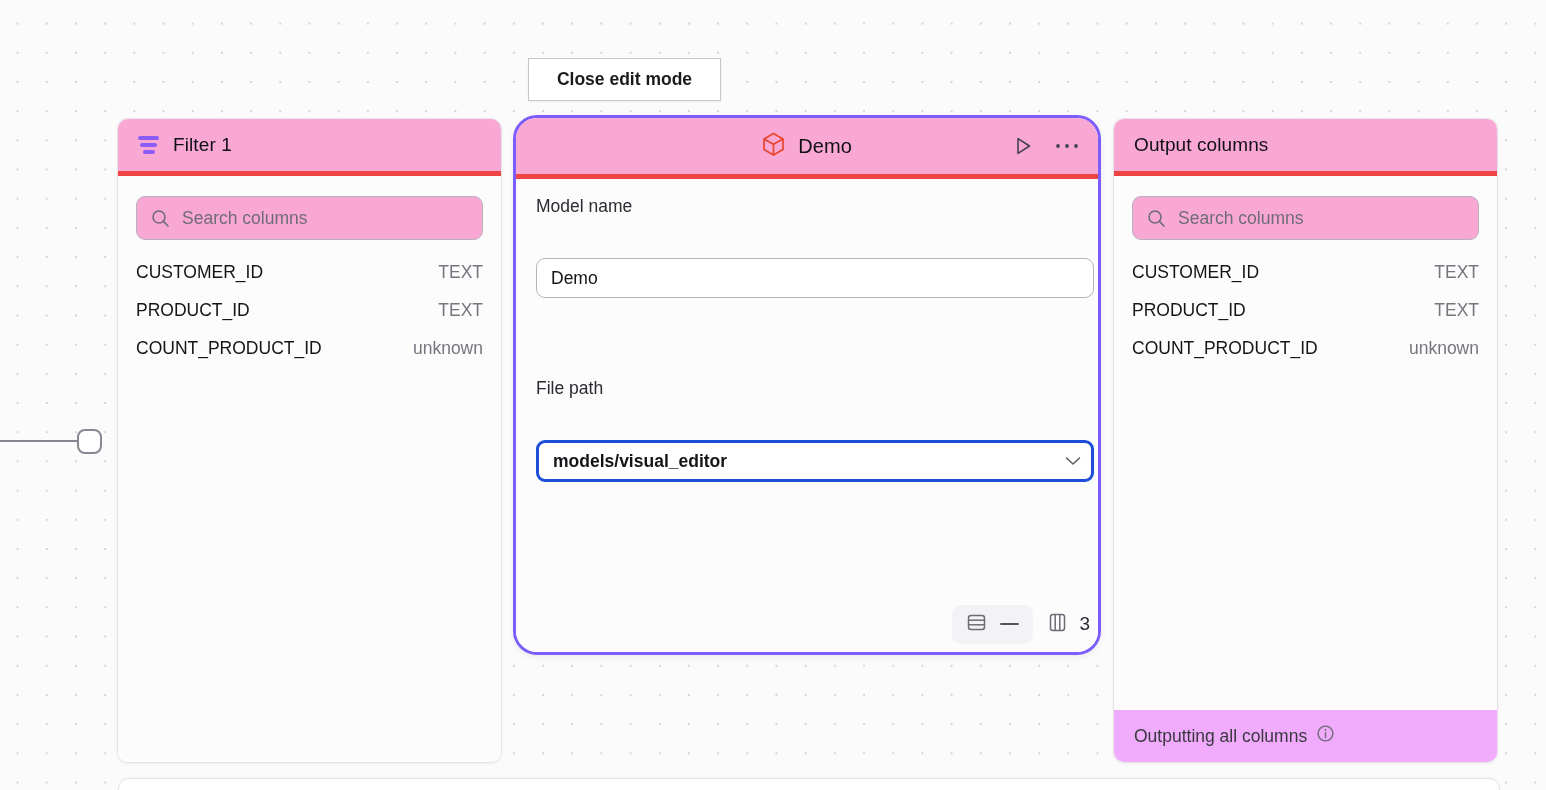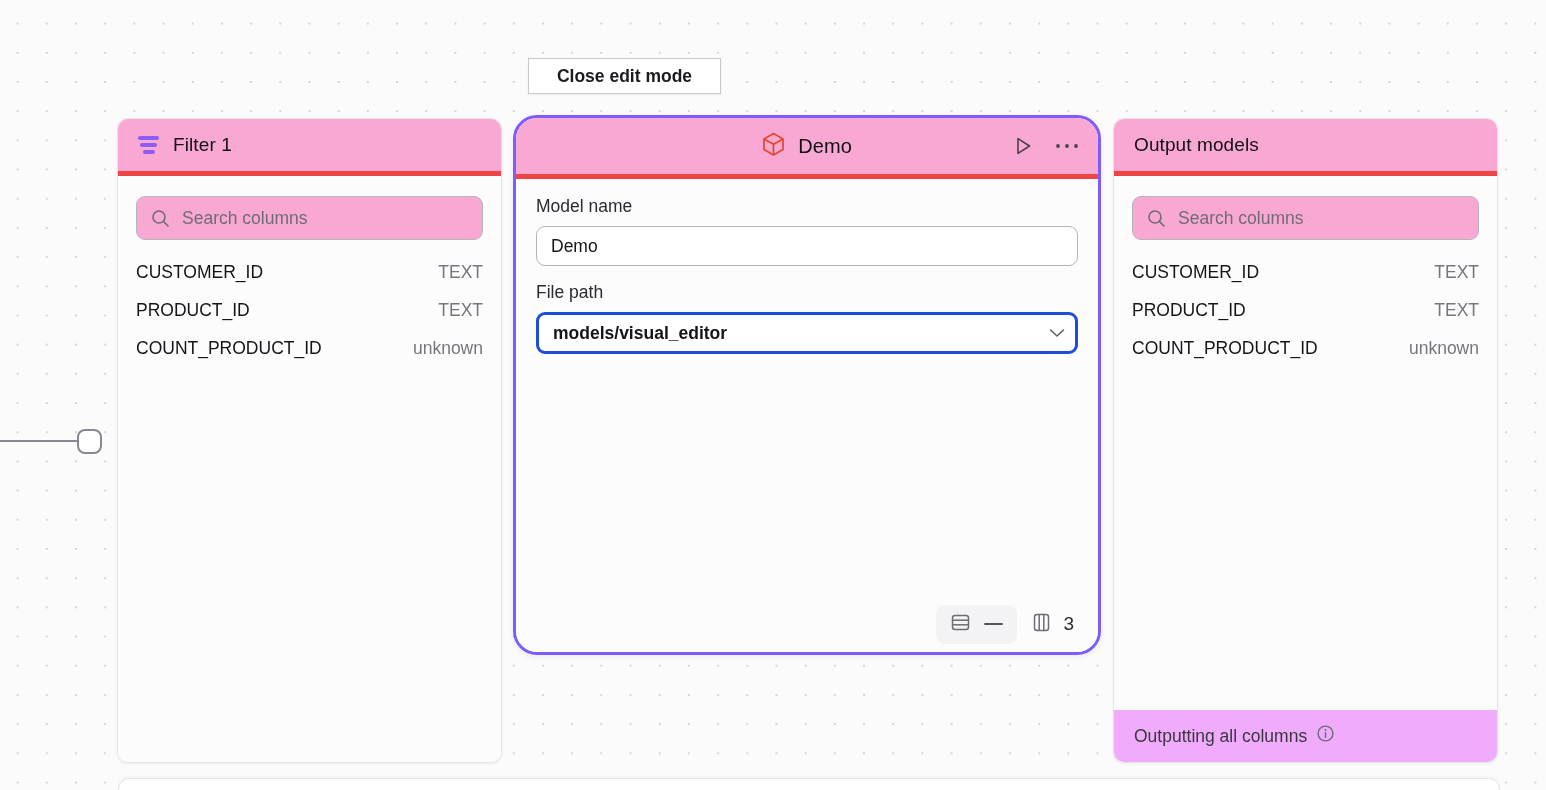--- a/index.html
+++ b/index.html
@@ -22,21 +22,21 @@
     background-size: 29.2px 29.2px;
     background-position: 3px 9px;
   }
 
   
   #close-edit-mode {
     position: absolute;
     left: 528px;
     top: 58px;
     width: 193px;
-    height: 36px;
+    height: 43px;
     background: #ffffff;
     border: 1px solid #c9c7cd;
     border-radius: 0;
     font-family: "Liberation Sans", sans-serif;
     font-size: 17.5px;
     font-weight: bold;
     color: #1b1b1f;
     cursor: pointer;
     box-shadow: 0 1px 2px rgba(16,16,20,0.05);
   }
@@ -155,21 +155,21 @@
   #demo-header-actions {
     position: absolute; right: 16px; top: 50%;
     transform: translateY(-50%);
     display: flex; align-items: center; gap: 14px;
   }
   .hdr-btn {
     background: transparent; border: 0; cursor: pointer;
     display: flex; align-items: center; justify-content: center;
     width: 30px; height: 30px; padding: 0;
   }
-  #demo-panel .panel-body { padding: 17px 20px 0 20px; display: flex; flex-direction: column; }
+  #demo-panel .panel-body { padding: 17px 4px 0 20px; display: flex; flex-direction: column; gap: 32px; }
 
   .field-label {
     font-size: 17.5px;
     color: #2c2a31;
     margin-bottom: 9px;
     font-weight: normal;
   }
   .field-input {
     width: 100%; height: 40px;
     background: #ffffff;
@@ -354,21 +354,21 @@
             </svg>
           </span>
           <span id="cols-count">3</span>
         </div>
       </div>
     </div>
   </div>
 
   <div class="panel" id="output-panel">
     <div class="panel-header">
-      <span class="panel-title">Output models</span>
+      <span class="panel-title">Output columns</span>
     </div>
     <div class="panel-body">
       <div class="search-box">
         <span>
           <svg width="19" height="19" viewBox="0 0 19 19" fill="none">
             <circle cx="8" cy="8" r="6" stroke="#6f6c75" stroke-width="1.6"></circle>
             <line x1="12.4" y1="12.4" x2="17" y2="17" stroke="#6f6c75" stroke-width="1.6" stroke-linecap="round"></line>
           </svg>
         </span>
         <input class="search-input" type="text" placeholder="Search columns" style="">

